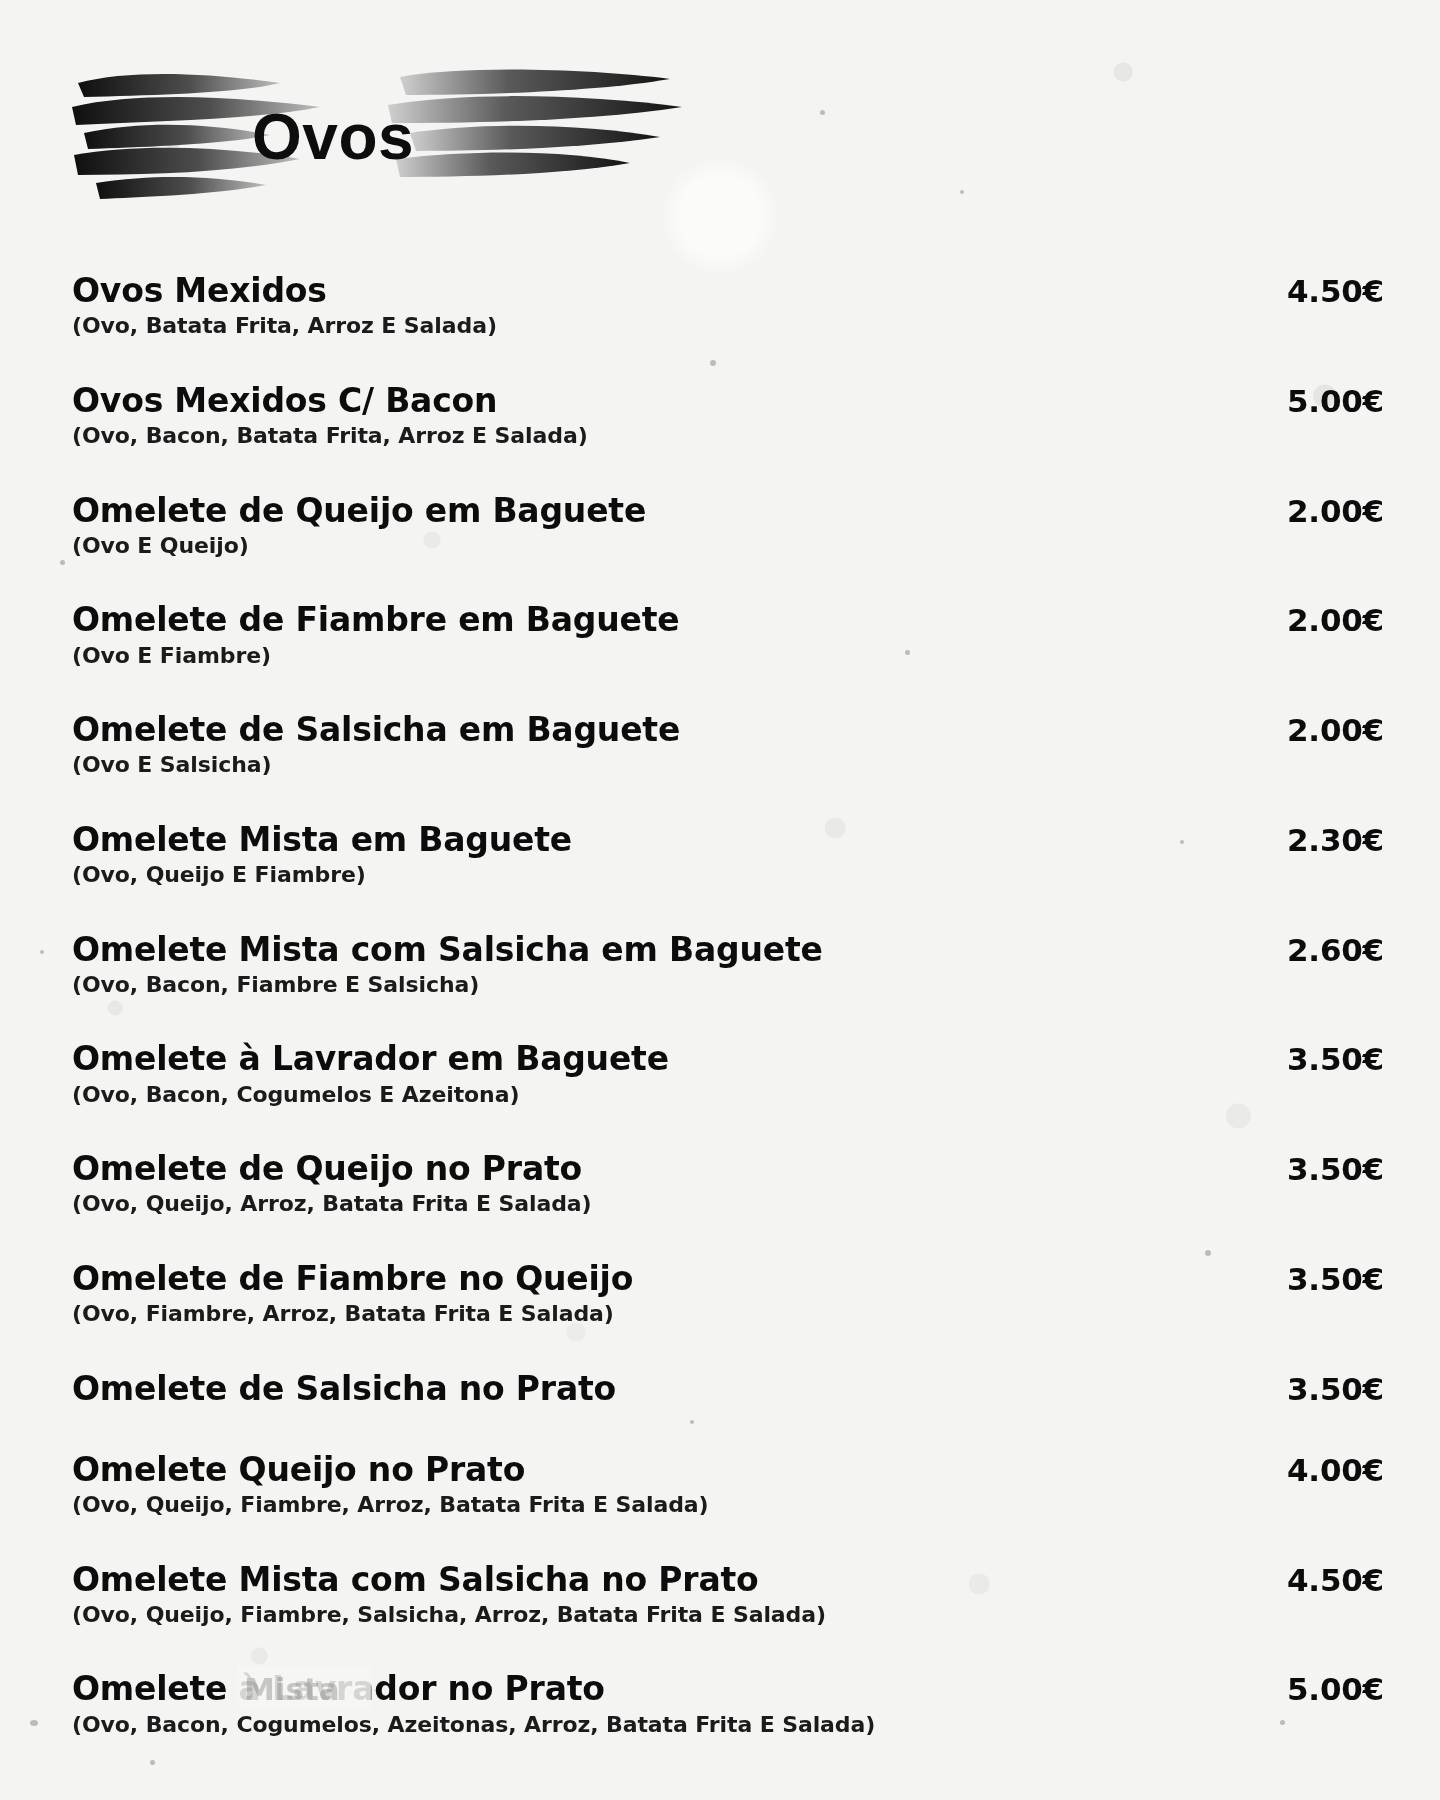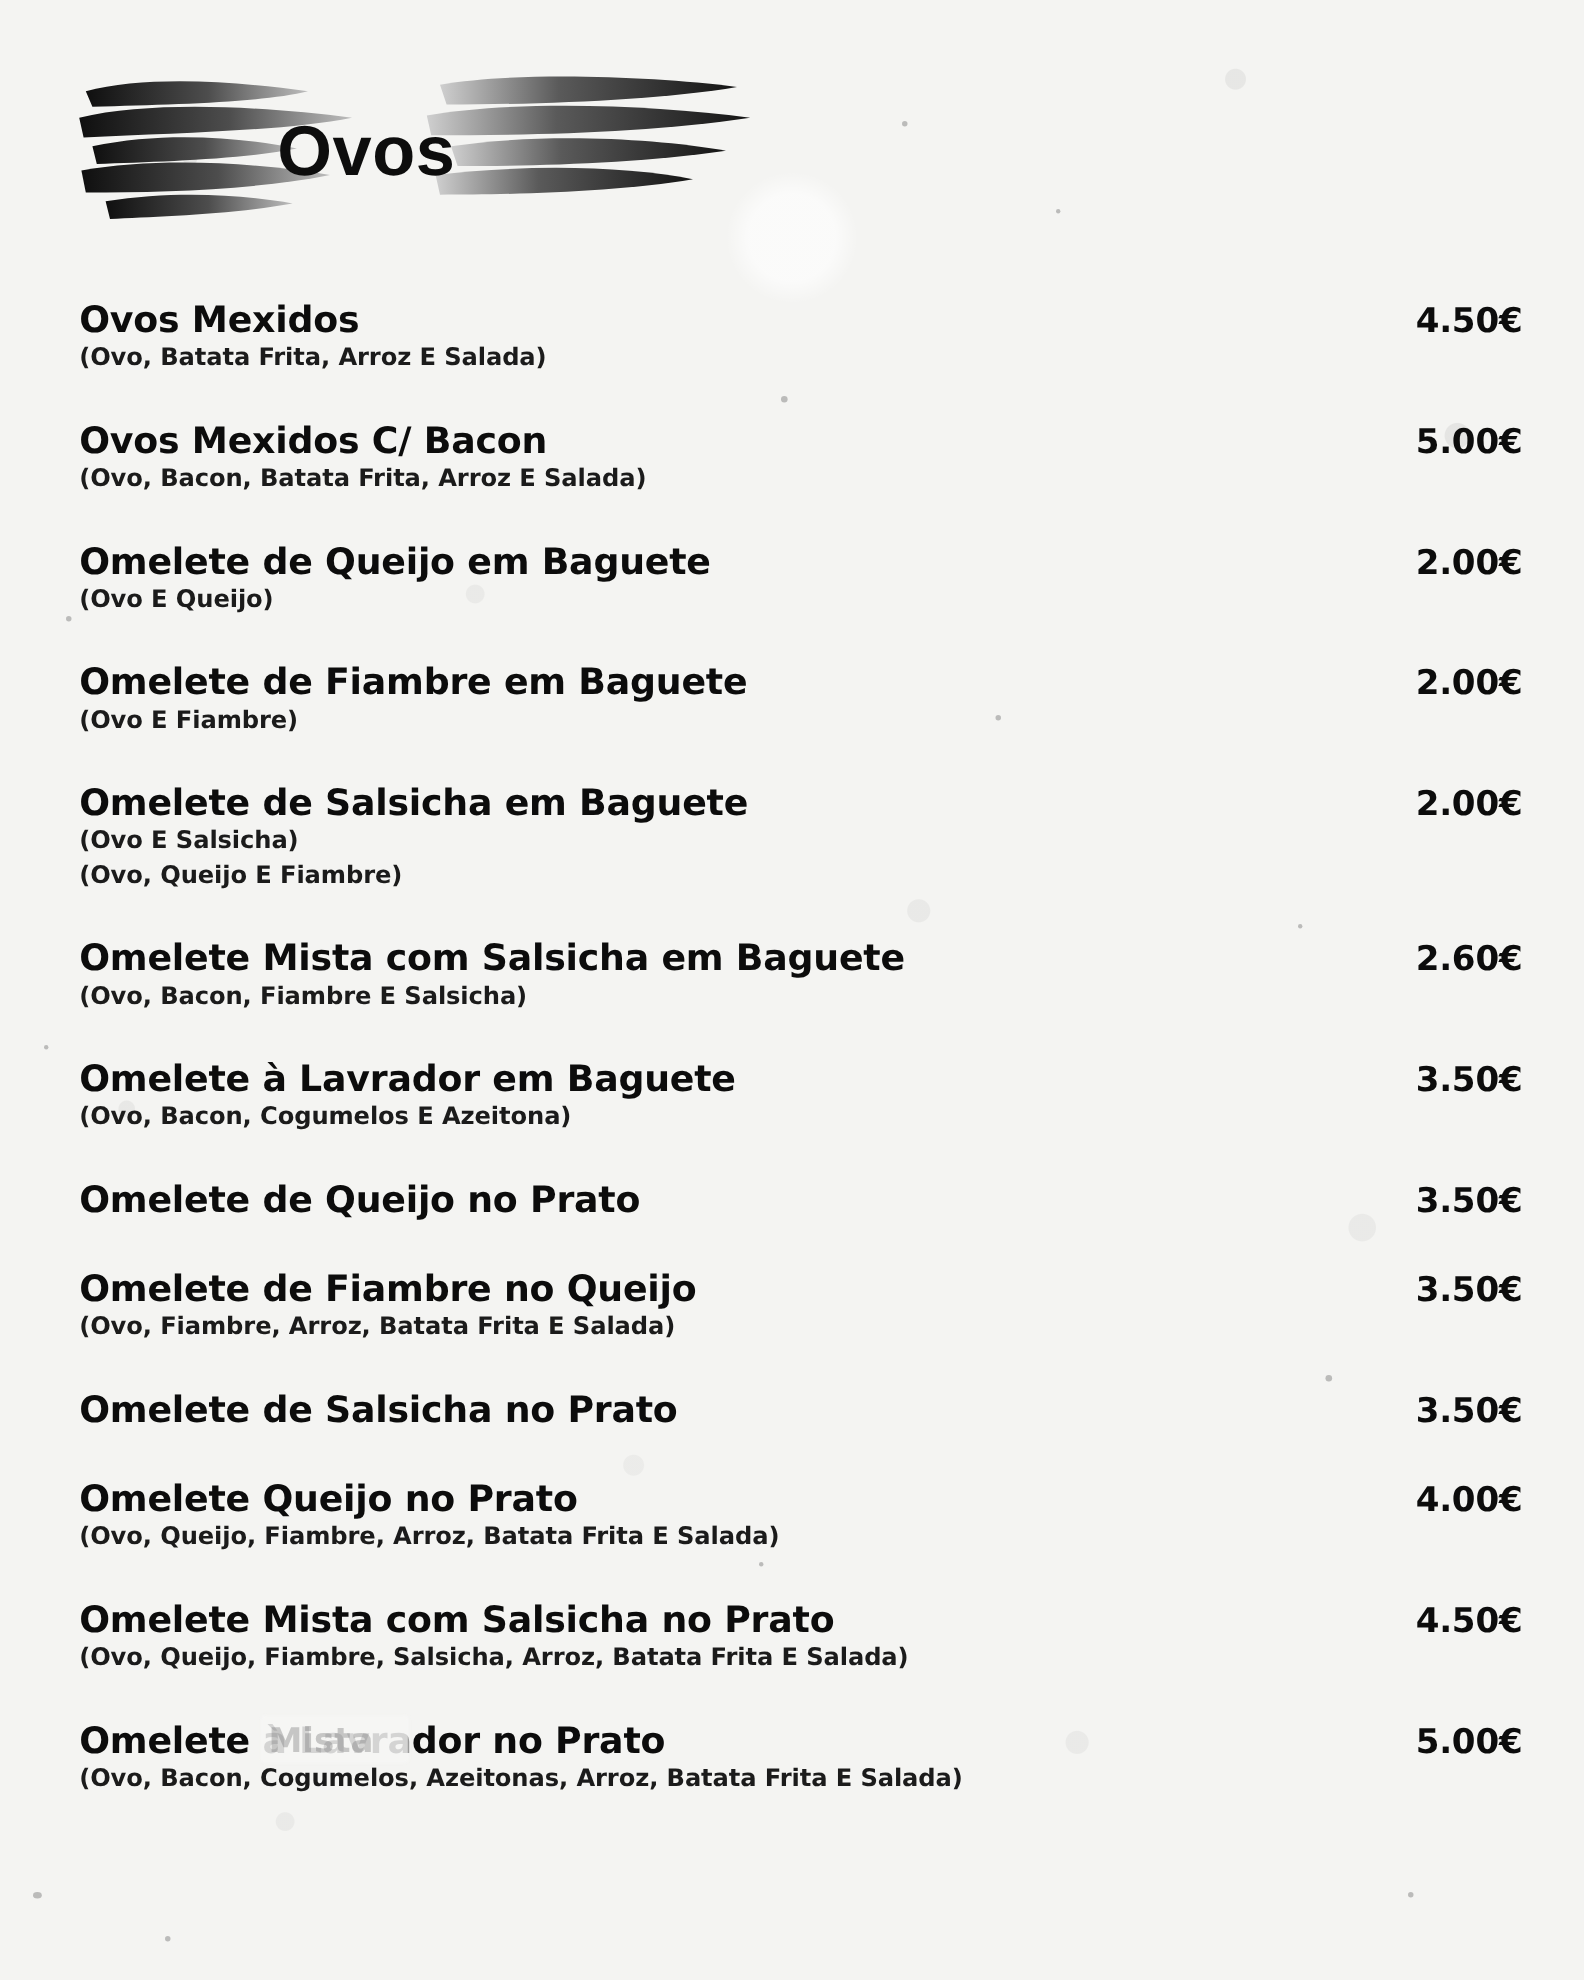--- a/index.html
+++ b/index.html
@@ -226,20 +226,24 @@
 
     <div class="item">
       <div class="item-row">
         <div class="item-name">Omelete de Salsicha em Baguete</div>
         <div class="item-price">2.00€</div>
       </div>
       <div class="item-desc">(Ovo E Salsicha)</div>
     </div>
 
     <div class="item">
+      <div class="item-row">
+        <div class="item-name">Omelete Mista em Baguete</div>
+        <div class="item-price">2.30€</div>
+      </div>
       <div class="item-desc">(Ovo, Queijo E Fiambre)</div>
     </div>
 
     <div class="item">
       <div class="item-row">
         <div class="item-name">Omelete Mista com Salsicha em Baguete</div>
         <div class="item-price">2.60€</div>
       </div>
       <div class="item-desc">(Ovo, Bacon, Fiambre E Salsicha)</div>
     </div>
@@ -250,20 +254,21 @@
         <div class="item-price">3.50€</div>
       </div>
       <div class="item-desc">(Ovo, Bacon, Cogumelos E Azeitona)</div>
     </div>
 
     <div class="item">
       <div class="item-row">
         <div class="item-name">Omelete de Queijo no Prato</div>
         <div class="item-price">3.50€</div>
       </div>
+      <div class="item-desc">(Ovo, Queijo, Arroz, Batata Frita E Salada)</div>
     </div>
 
     <div class="item">
       <div class="item-row">
         <div class="item-name">Omelete de Fiambre no Queijo</div>
         <div class="item-price">3.50€</div>
       </div>
       <div class="item-desc">(Ovo, Fiambre, Arroz, Batata Frita E Salada)</div>
     </div>
 

